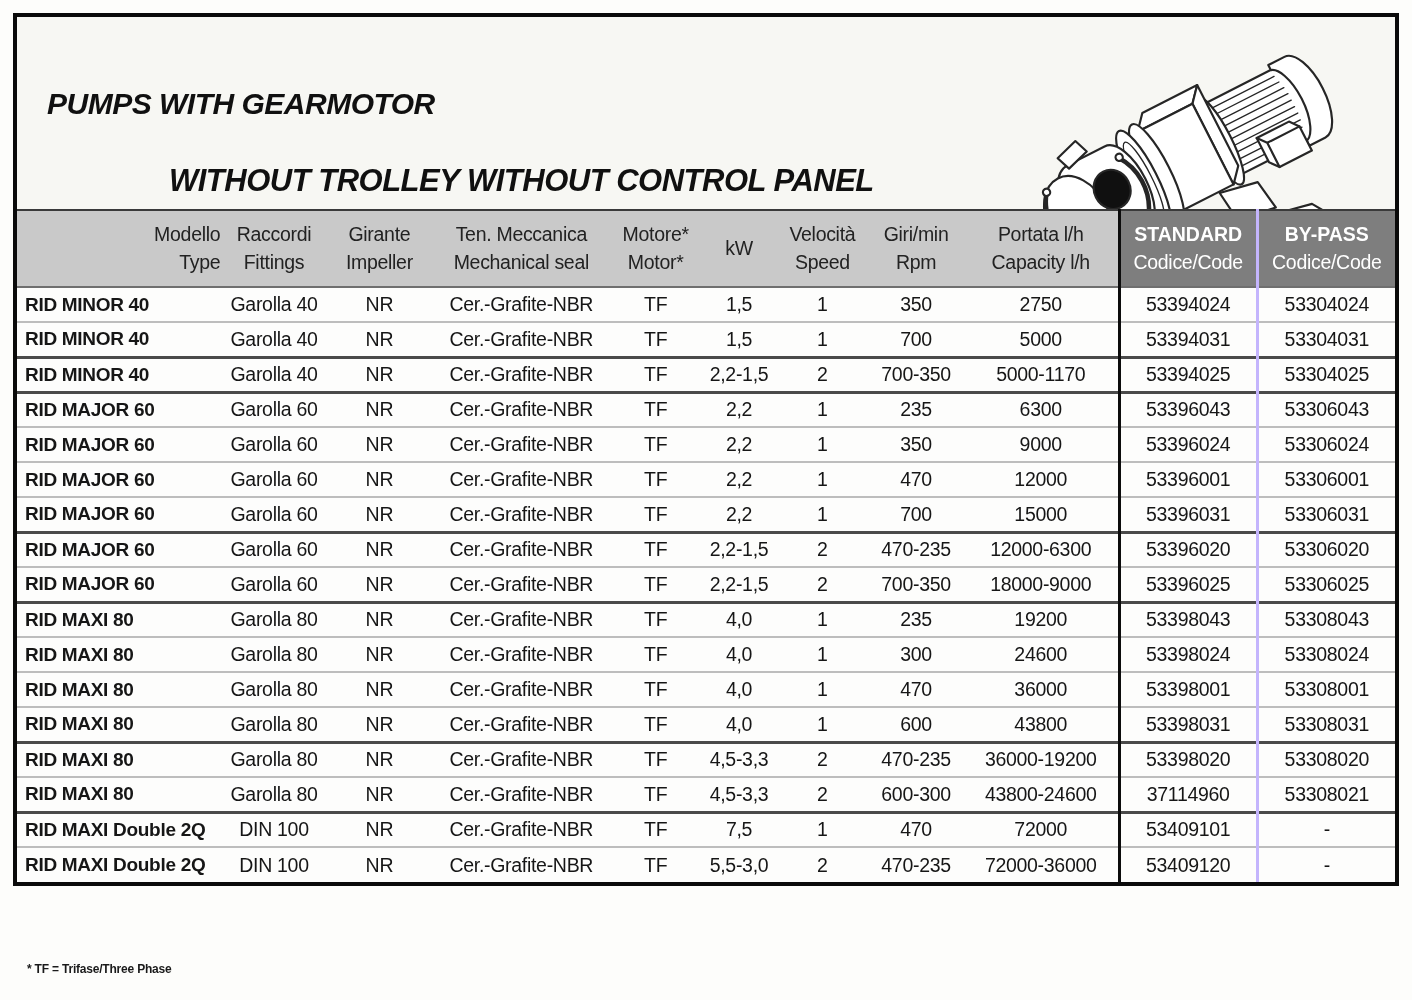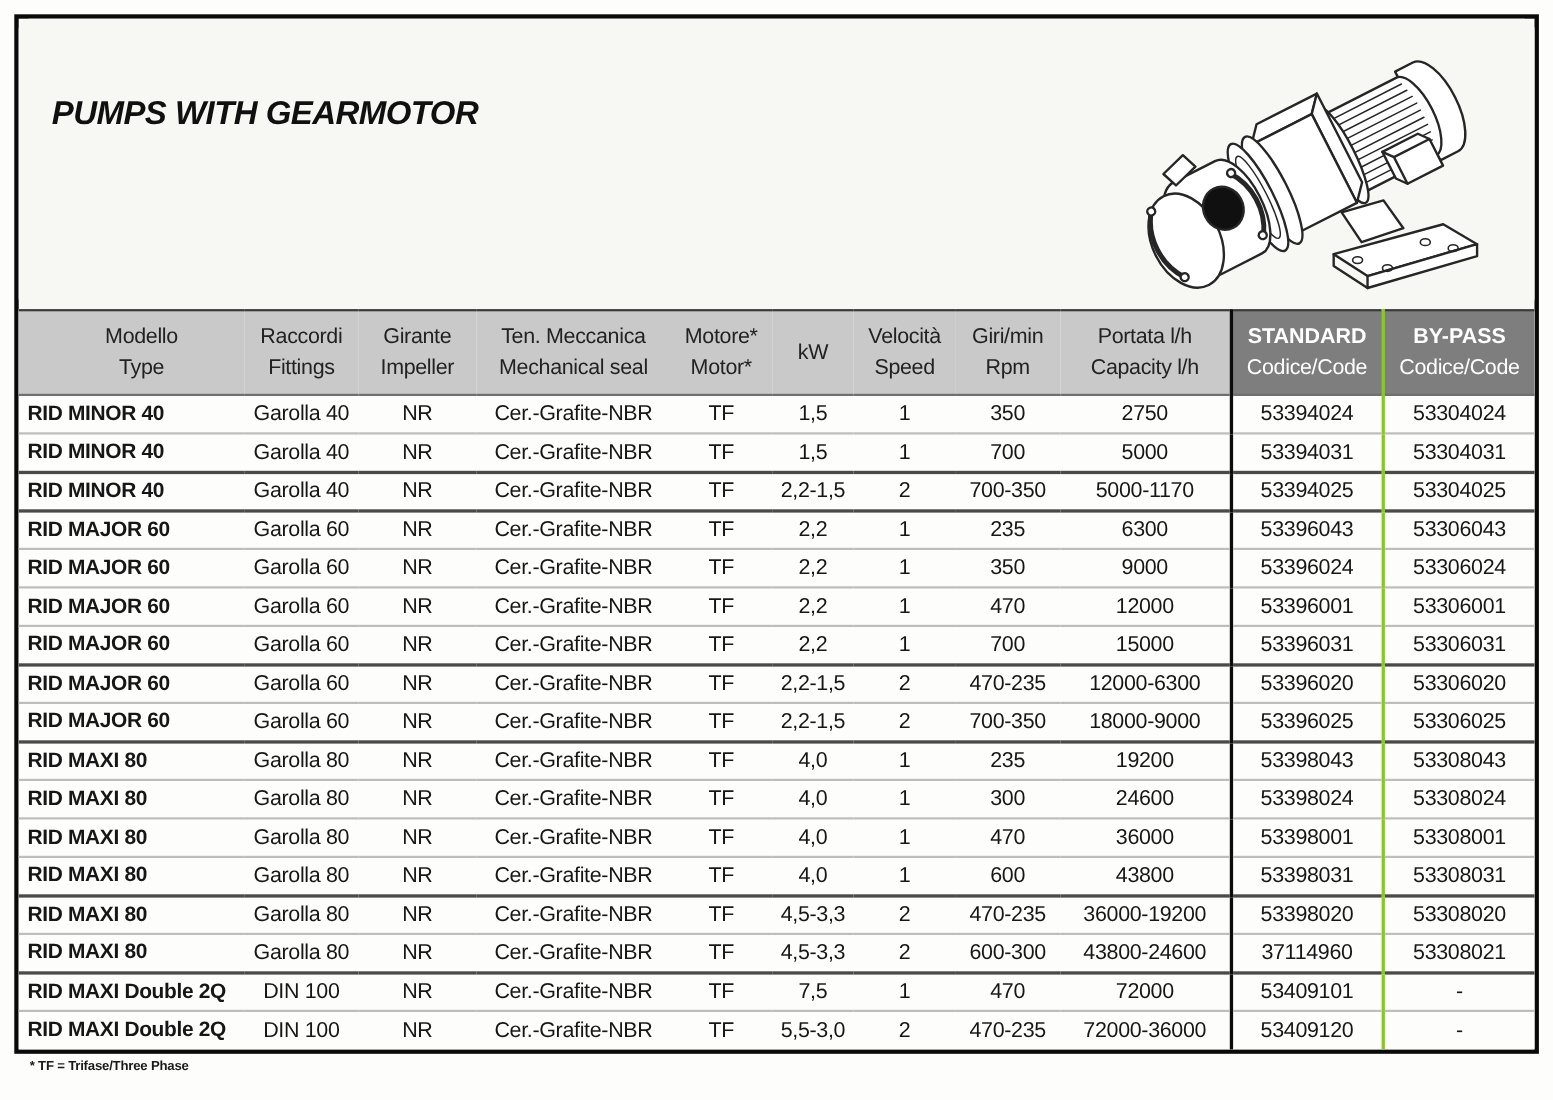--- a/index.html
+++ b/index.html
@@ -7,68 +7,69 @@
   body {
     width:1412px; height:1000px; position:relative;
     font-family:"Liberation Sans", sans-serif;
     color:var(--text,#141414);
     background:#fdfdfb;
   }
   .frame{
     position:absolute; left:13px; top:13px; width:1386px;
     border:4px solid #0a0a0a; background:#fbfbf8;
   }
-  .masthead{ position:relative; height:264px; background:#f7f7f3; overflow:hidden;border-radius:10px; }
+  .masthead{ position:relative; height:192px; background:#f7f7f3; overflow:hidden; }
   .title-1{
     position:absolute; left:30px; top:70px;
     font-size:30px; font-weight:bold; font-style:italic; letter-spacing:-0.5px; color:#101010;
   }
   .title-2{
     position:absolute; left:152px; top:146px;
     font-size:31px; font-weight:bold; font-style:italic; letter-spacing:-0.5px; color:#101010;
   }
   .pump-art{ position:absolute; right:8px; top:4px; width:398px; height:258px; }
 
   table.spec{
     width:100%; border-collapse:collapse; table-layout:fixed;
     border-top:2px solid #3a3a3a; background:#fdfdfc;
   }
   th{
     background:var(--header-bg,#c9c9c9); height:77px; vertical-align:middle;
     font-weight:normal; font-size:19.5px; letter-spacing:-0.3px; color:#222222;
     border-bottom:2px solid #6f6f6f; padding:0 2px;
   }
   th .h1,.h2{ display:block; line-height:1.4; }
-  th.col-modello{ text-align:center; padding-left:20px; }
+  th.col-modello{ text-align:right; padding-left:20px; }
   th.col-standard,th.col-bypass{
     background:var(--header-dark-bg,#7e7e7e); color:var(--header-dark-text,#ffffff);margin-left:23px;
   }
   th.col-standard .h1, th.col-bypass .h1{ font-weight:bold; letter-spacing:0; }
   td{
     height:35px; text-align:center; font-size:19.5px; letter-spacing:-0.3px;
     border-top:2px solid #bdbdbd; color:#161616; white-space:nowrap; overflow:hidden;
     padding:0 2px;
   }
   tbody tr:first-child td{ border-top:none; }
   tr.heavy td{ border-top:3px solid #4a4a4a; }
   td.col-modello{ text-align:left; font-weight:bold; padding-left:8px; font-size:19px; }
   th.col-standard, td.col-standard{ border-left:3px solid #0c0c0c; }
-  th.col-bypass, td.col-bypass{ border-left:3px solid #84cc16; }
+  th.col-bypass, td.col-bypass{ border-left:3px solid #c4b5fd; }
 
   .footnote{
     position:absolute; left:27px; top:962px;
     font-size:12px; font-weight:600; letter-spacing:-0.2px; color:#1a1a1a;
   }
 </style>
 </head>
 <body>
 
 <div class="frame">
   <div class="masthead">
     <div class="title-1">PUMPS WITH GEARMOTOR</div>
+    <div class="title-2">WITHOUT TROLLEY WITHOUT CONTROL PANEL</div>
 
     <svg class="pump-art" viewBox="0 0 430 285" aria-hidden="true">
       <g stroke="#262626" stroke-width="2.4" fill="#ffffff" stroke-linejoin="round" stroke-linecap="round">
         <g transform="rotate(-27 215 150)">
           <path d="M340,100 H360 C372,100 382,122 382,150 C382,178 372,200 360,200 H340 Z"></path>
           <path d="M250,106 H338 C348,106 356,126 356,150 C356,174 348,194 338,194 H250 Z"></path>
           <path fill="none" stroke-width="1.5" d="M252,114 H340 M252,122 H342 M252,130 H344 M252,138 H345 M252,146 H345 M252,154 H345 M252,162 H345 M252,170 H344 M252,178 H342 M252,186 H340"></path>
           <path d="M292,166 L332,166 L340,176 L340,206 L300,206 L292,196 Z"></path>
           <path fill="none" d="M292,166 L300,176 L340,176 M300,176 L300,206"></path>
           <ellipse cx="254" cy="150" rx="13" ry="54"></ellipse>

